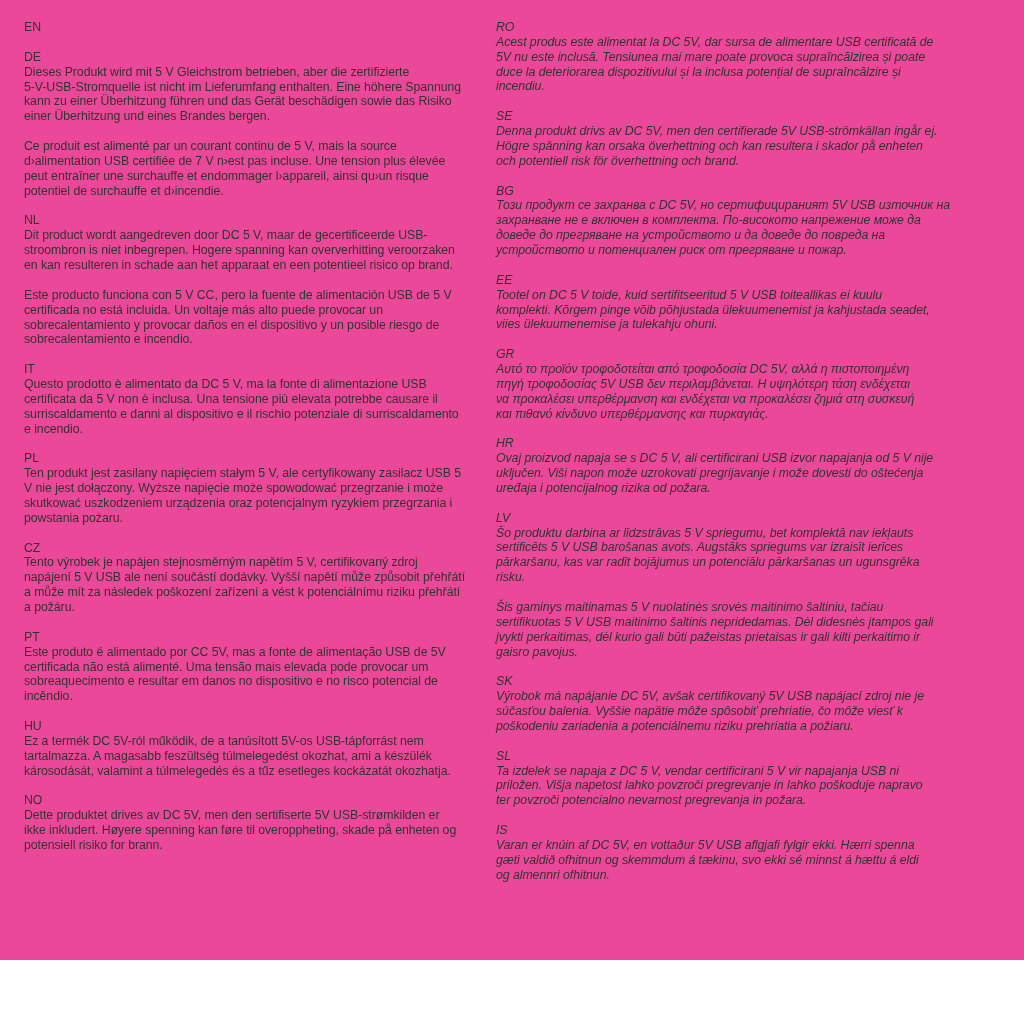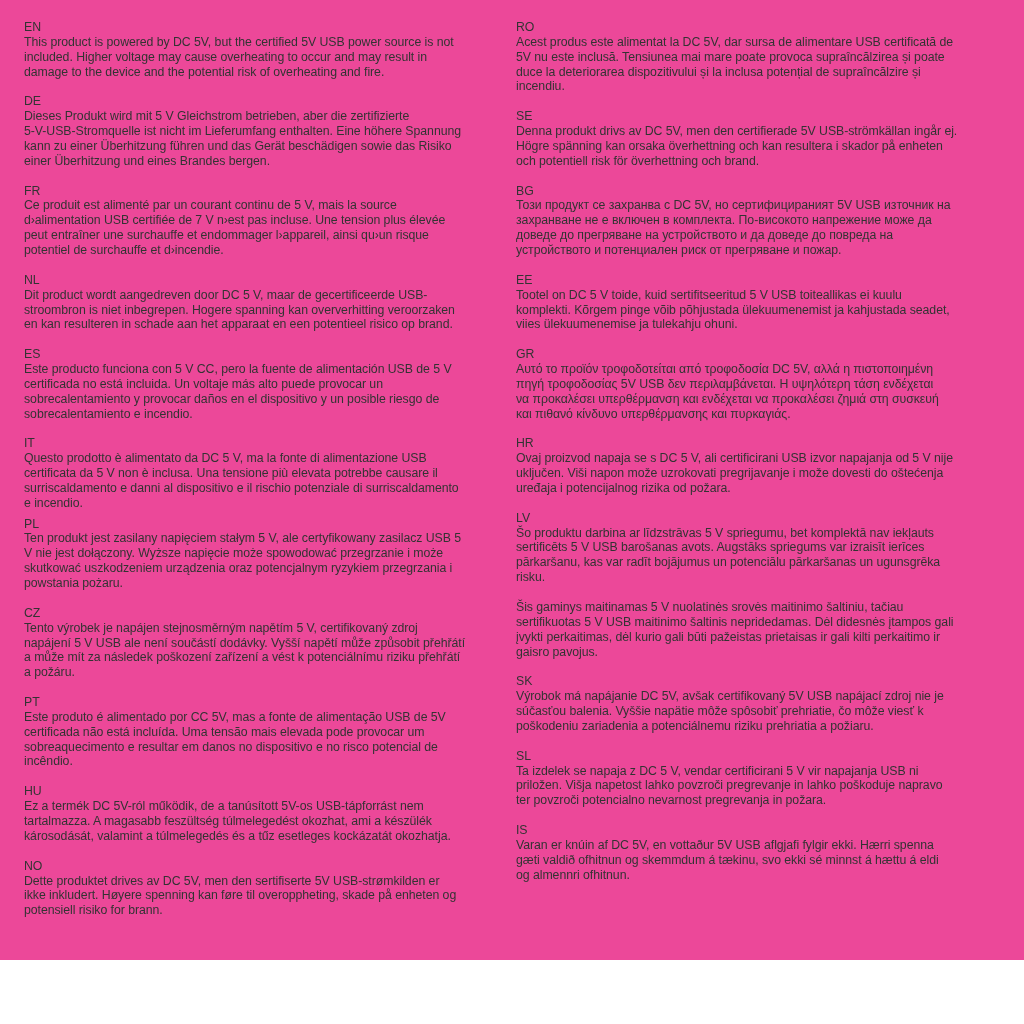--- a/index.html
+++ b/index.html
@@ -17,60 +17,55 @@
     color: #333333;
   }
   .col {
     position: absolute;
     top: 20px;
     font-size: 12.3px;
     line-height: 14.85px;
     letter-spacing: -0.05px;
   }
   .col-left  { left: 24px;  width: 489px; }
-  .col-right { left: 516px; width: 502px; }
+  .col-right { left: 496px; width: 502px; font-style: italic; }
   .sec { margin: 0 0 15px 0; }
-  .sec.tight { margin-bottom: 6px; }
+  .sec.tight { margin-bottom: 15px; }
   .code { white-space: pre; }
   .body { white-space: pre-line; }
 </style>
 </head>
 <body>
 
 <div class="page">
 
   <div class="col col-left">
     <div class="sec">
       <div class="code">EN</div>
-      <div class="body">This product is powered by DC 5V, but the certified 5V USB power source is not
-included. Higher voltage may cause overheating to occur and may result in
-damage to the device and the potential risk of overheating and fire.</div>
     </div>
     <div class="sec">
       <div class="code">DE</div>
       <div class="body">Dieses Produkt wird mit 5 V Gleichstrom betrieben, aber die zertifizierte
 5-V-USB-Stromquelle ist nicht im Lieferumfang enthalten. Eine höhere Spannung
 kann zu einer Überhitzung führen und das Gerät beschädigen sowie das Risiko
 einer Überhitzung und eines Brandes bergen.</div>
     </div>
     <div class="sec">
-      <div class="code">FR</div>
       <div class="body">Ce produit est alimenté par un courant continu de 5 V, mais la source
 d›alimentation USB certifiée de 7 V n›est pas incluse. Une tension plus élevée
 peut entraîner une surchauffe et endommager l›appareil, ainsi qu›un risque
 potentiel de surchauffe et d›incendie.</div>
     </div>
     <div class="sec">
       <div class="code">NL</div>
       <div class="body">Dit product wordt aangedreven door DC 5 V, maar de gecertificeerde USB-
 stroombron is niet inbegrepen. Hogere spanning kan oververhitting veroorzaken
 en kan resulteren in schade aan het apparaat en een potentieel risico op brand.</div>
     </div>
     <div class="sec">
-      <div class="code">ES</div>
       <div class="body">Este producto funciona con 5 V CC, pero la fuente de alimentación USB de 5 V
 certificada no está incluida. Un voltaje más alto puede provocar un
 sobrecalentamiento y provocar daños en el dispositivo y un posible riesgo de
 sobrecalentamiento e incendio.</div>
     </div>
     <div class="sec tight">
       <div class="code">IT</div>
       <div class="body">Questo prodotto è alimentato da DC 5 V, ma la fonte di alimentazione USB
 certificata da 5 V non è inclusa. Una tensione più elevata potrebbe causare il
 surriscaldamento e danni al dispositivo e il rischio potenziale di surriscaldamento
@@ -86,21 +81,21 @@
     <div class="sec">
       <div class="code">CZ</div>
       <div class="body">Tento výrobek je napájen stejnosměrným napětím 5 V, certifikovaný zdroj
 napájení 5 V USB ale není součástí dodávky. Vyšší napětí může způsobit přehřátí
 a může mít za následek poškození zařízení a vést k potenciálnímu riziku přehřátí
 a požáru.</div>
     </div>
     <div class="sec">
       <div class="code">PT</div>
       <div class="body">Este produto é alimentado por CC 5V, mas a fonte de alimentação USB de 5V
-certificada não está incluída. Uma tensão mais elevada pode provocar um
+certificada não está alimenté. Uma tensão mais elevada pode provocar um
 sobreaquecimento e resultar em danos no dispositivo e no risco potencial de
 incêndio.</div>
     </div>
     <div class="sec">
       <div class="code">HU</div>
       <div class="body">Ez a termék DC 5V-ról működik, de a tanúsított 5V-os USB-tápforrást nem
 tartalmazza. A magasabb feszültség túlmelegedést okozhat, ami a készülék
 károsodását, valamint a túlmelegedés és a tűz esetleges kockázatát okozhatja.</div>
     </div>
     <div class="sec">

